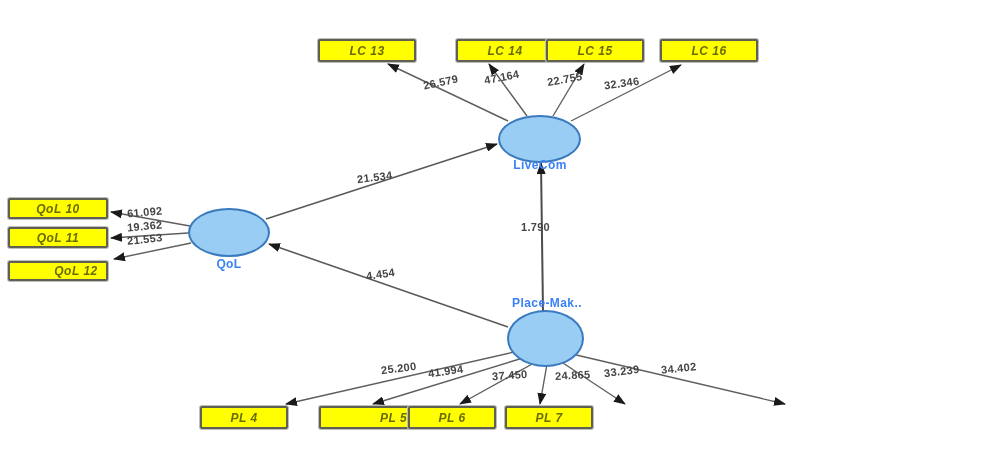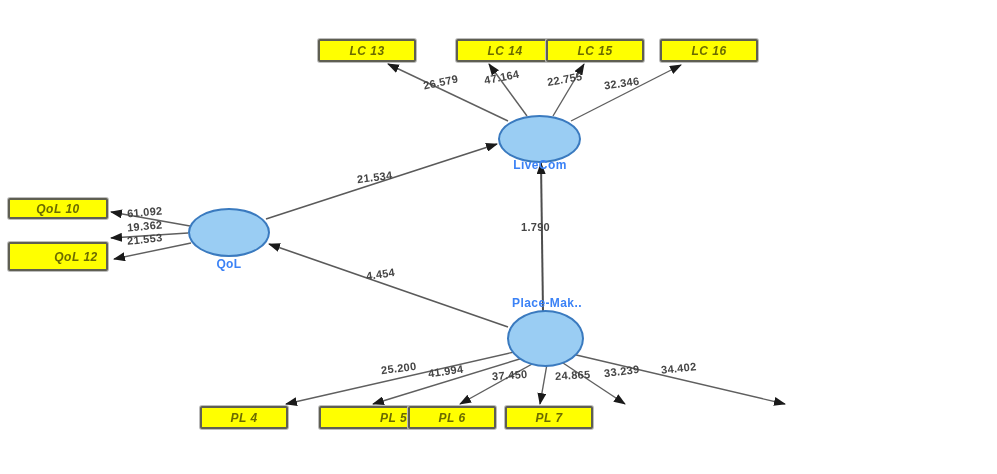--- a/index.html
+++ b/index.html
@@ -72,21 +72,24 @@
   <div class="ind" style="left:546px;top:39px;">
     <span>LC 15</span>
   </div>
   <div class="ind" style="left:660px;top:39px;">
     <span>LC 16</span>
   </div>
 
   <div class="ind" style="left:8px;top:198px;width:100px;height:21px;">
     <span>QoL 10</span>
   </div>
-  <div class="ind" style="left:8px;top:242px;width:100px;height:29px;padding-left:36px;">
+  <div class="ind" style="left:8px;top:227px;width:100px;height:21px;">
+    <span>QoL 11</span>
+  </div>
+  <div class="ind" style="left:8px;top:261px;width:100px;height:20px;padding-left:36px;">
     <span>QoL 12</span>
   </div>
 
   <div class="ind" style="left:200px;top:406px;width:88px;">
     <span>PL 4</span>
   </div>
   <div class="ind" style="left:319px;top:406px;width:104px;padding-left:45px;">
     <span>PL 5</span>
   </div>
   <div class="ind" style="left:408px;top:406px;width:88px;">

